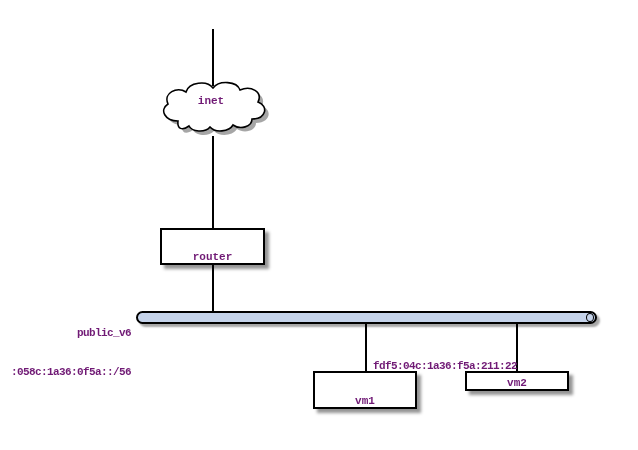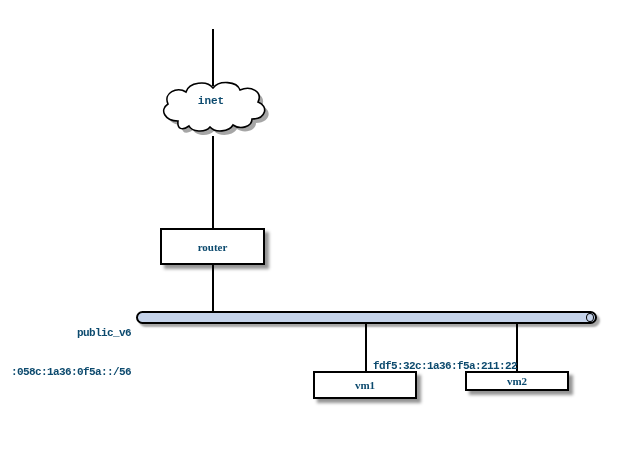--- a/index.html
+++ b/index.html
@@ -3,37 +3,36 @@
 <meta charset="utf-8">
 <style>
   html,body{margin:0;padding:0;background:#fff;}
   #canvas{
     position:relative;
     width:638px;height:450px;
     background:#ffffff;
     overflow:hidden;
     font-family:"Liberation Mono","DejaVu Sans Mono",monospace;
     font-weight:bold;
-    color:#0c4a6e;
+    color:#701a75;
   }
   .edge-v{
     position:absolute;
     width:2px;
     background:#000;
   }
   .node-box{
     position:absolute;
     width:104px;height:37px;
     background:#ffffff;
     border:2px solid #000;
     box-sizing:border-box;
     box-shadow:4px 4px 3px rgba(0,0,0,0.42);
-    display:flex;align-items:center;justify-content:center;
+    display:flex;align-items:flex-end;justify-content:center;
     font-size:11px;
-    font-family:Liberation Serif, serif;
   }
   .addr{
     position:absolute;
     font-size:11px;
     letter-spacing:-0.6px;
     line-height:15px;
     white-space:pre;
   }
   .net-label{
     position:absolute;
@@ -133,27 +132,27 @@
 
   <div id="bus">
     <div id="bus-endcap"></div>
   </div>
 
   <div class="edge-v" style="left:365px;top:324px;height:47px;"></div>
 
   <div class="edge-v" style="left:516px;top:324px;height:47px;"></div>
 
   <div class="addr" style="left:373px;top:329px;">
-    <div>fdf5:32c:1a36:f5a:211:22</div>
+    <div>fdf5:04c:1a36:f5a:211:22</div>
   </div>
 
   <div class="addr" style="left:527px;top:329px;">
   </div>
 
-  <div class="node-box" style="left:313px;top:371px;height:28px;">
+  <div class="node-box" style="left:313px;top:371px;height:38px;">
     <span>vm1</span>
   </div>
 
   <div class="node-box" style="left:465px;top:371px;height:20px;">
     <span>vm2</span>
   </div>
 
 </div>
 
 </body></html>

